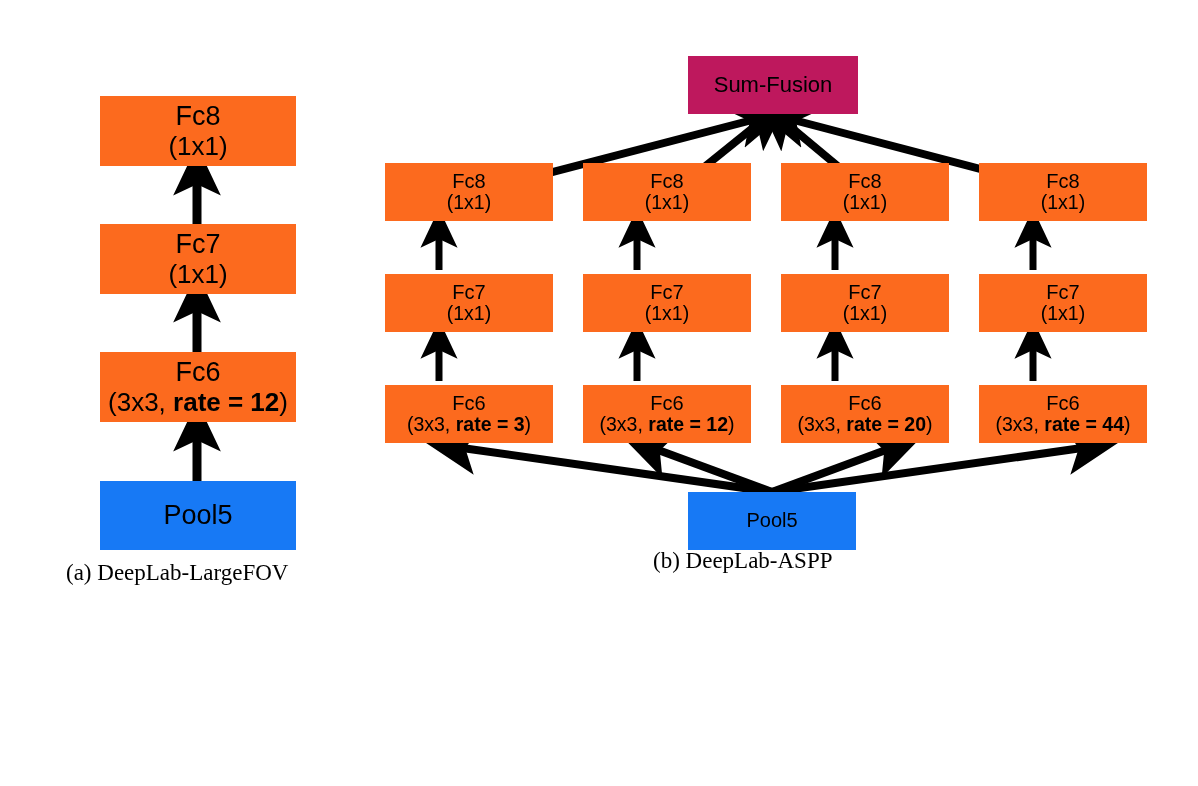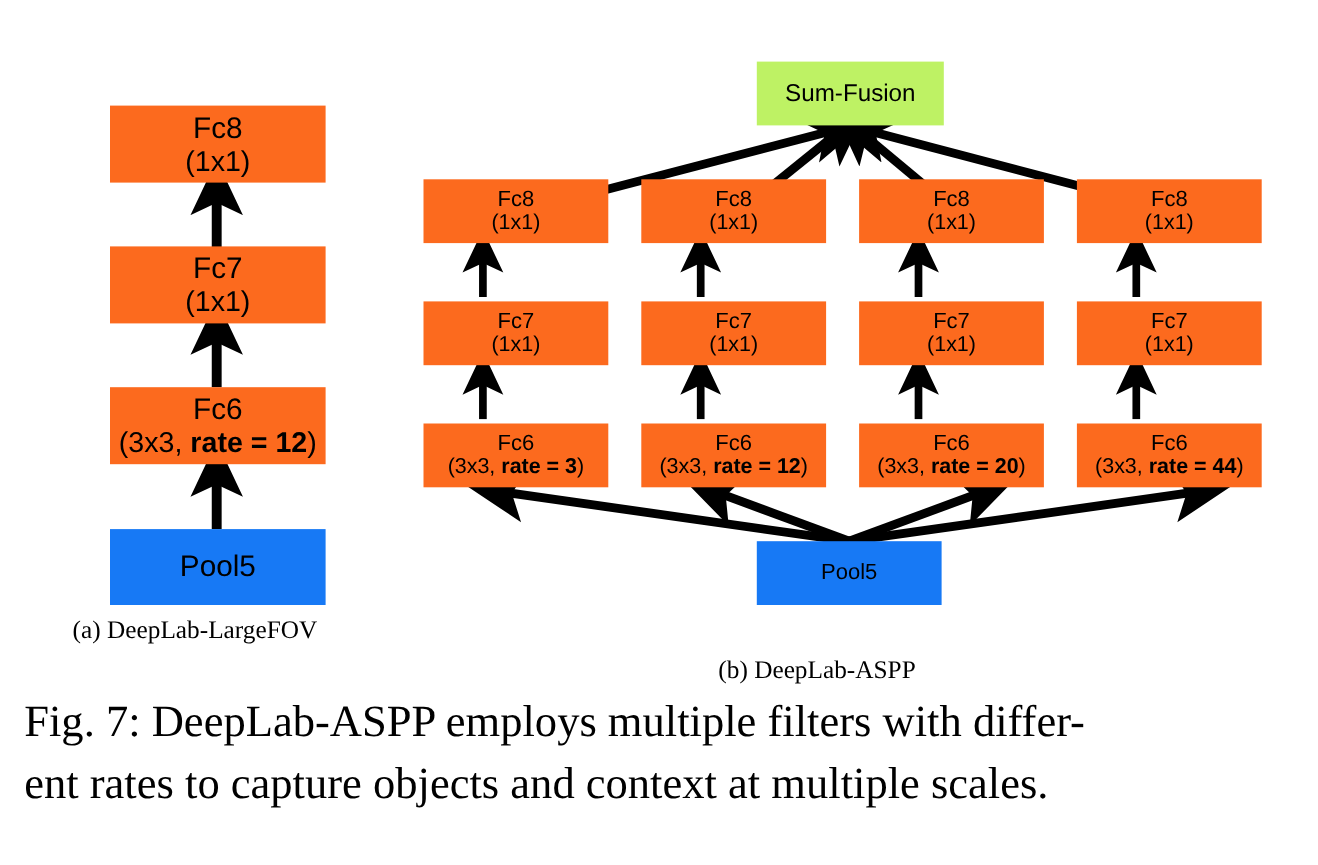--- a/index.html
+++ b/index.html
@@ -151,21 +151,21 @@
 
     <div class="node" style="left:100px; top:481px; width:196px; height:69px; background:#1779F5;">
       <span class="line1">Pool5</span>
     </div>
 
     <div class="subcaption" style="left:66px; top:560px;">(a) DeepLab-LargeFOV</div>
   </div>
 
   <div class="panel-b">
 
-    <div class="node fusion" style="left:688px; top:56px; width:170px; height:58px; background:#bef264;">
+    <div class="node fusion" style="left:688px; top:56px; width:170px; height:58px; background:#be185d;">
       <span class="line1">Sum-Fusion</span>
     </div>
 
     <div class="node" style="left:385px; top:163px; width:168px; height:58px; background:#FC6A1E;">
       <span class="line1">Fc8</span>
       <span class="line2">(1x1)</span>
     </div>
     <div class="node" style="left:385px; top:274px; width:168px; height:58px; background:#FC6A1E;">
       <span class="line1">Fc7</span>
       <span class="line2">(1x1)</span>
@@ -211,21 +211,17 @@
     </div>
     <div class="node" style="left:979px; top:385px; width:168px; height:58px; background:#FC6A1E;">
       <span class="line1">Fc6</span>
       <span class="line2"><span>(3x3, </span><span class="bold-rate">rate = 44</span><span>)</span></span>
     </div>
 
     <div class="node" style="left:688px; top:492px; width:168px; height:58px; background:#1779F5;">
       <span class="line1">Pool5</span>
     </div>
 
-    <div class="subcaption" style="left:653px; top:596px;">(b) DeepLab-ASPP</div>
+    <div class="subcaption" style="left:653px; top:548px;">(b) DeepLab-ASPP</div>
   </div>
 
-  <div id="figure-caption">
-    <span class="cap-line">Fig. 7: DeepLab-ASPP employs multiple filters with differ-</span>
-    <span class="cap-line">ent rates to capture objects and context at multiple scales.</span>
-  </div>
 
 </div>
 
 </body></html>

